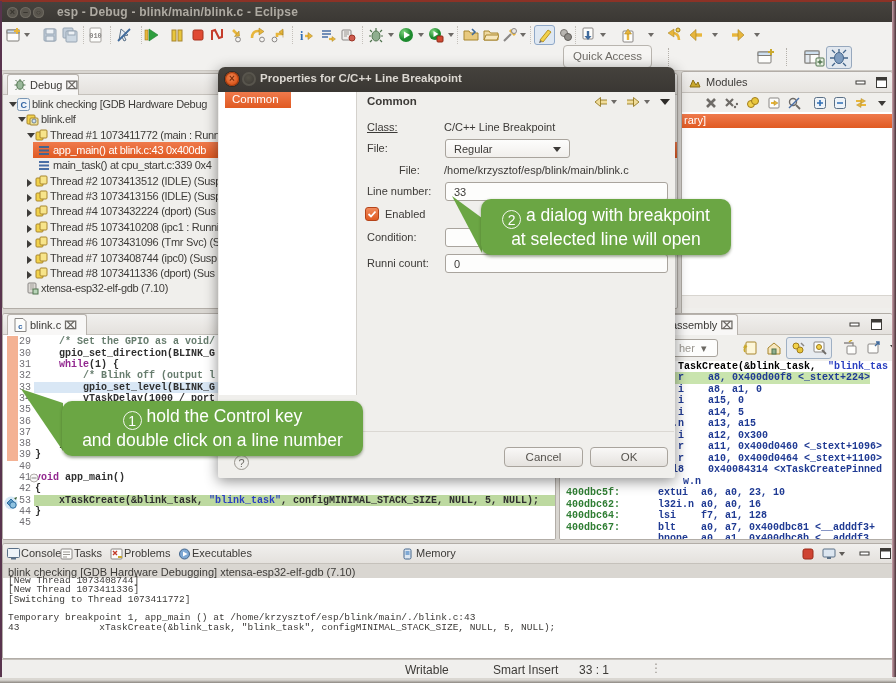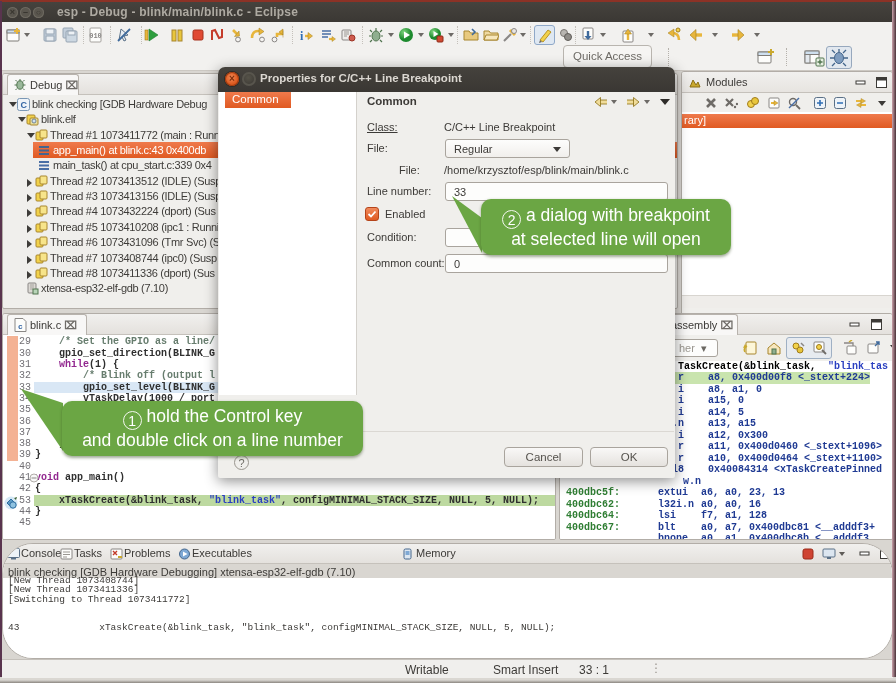--- a/index.html
+++ b/index.html
@@ -545,21 +545,21 @@
           <text x="6.5" y="11" font-size="8" font-weight="bold" fill="#3465a4" text-anchor="middle" font-family="Liberation Mono">c</text>
         </svg>
       </div>
       <div class="lbl">blink.c <span class="tabx">⌧</span></div>
     </div>
     <div style="position:absolute; left:0; top:21px; width:100%; height:205px; background:#ffffff;"></div>
     <div style="position:absolute; left:4px; top:22.4px; width:11px; height:124.3px; background:#f4b294;"></div>
     <div style="position:absolute; left:31px; top:67.6px; width:521px; height:11.3px; background:#d9e7f5;"></div>
     <div style="position:absolute; left:31px; top:180.6px; width:521px; height:11.3px; background:#bdd9a0;"></div>
     <div class="num" style="left:6px; top:22.4px;">29</div>
-    <div class="codeline" style="left:32px; top:22.4px;">    <span class="cmt">/* Set the GPIO as a line/</span></div>
+    <div class="codeline" style="left:32px; top:22.4px;">    <span class="cmt">/* Set the GPIO as a void/</span></div>
     <div class="num" style="left:6px; top:33.7px;">30</div>
     <div class="codeline" style="left:32px; top:33.7px;">    gpio_set_direction(BLINK_G</div>
     <div class="num" style="left:6px; top:45.0px;">31</div>
     <div class="codeline" style="left:32px; top:45.0px;">    <span class="kw">while</span>(1) {</div>
     <div class="num" style="left:6px; top:56.3px;">32</div>
     <div class="codeline" style="left:32px; top:56.3px;">        <span class="cmt">/* Blink off (output l</span></div>
     <div class="num" style="left:6px; top:67.6px;">33</div>
     <div class="codeline" style="left:32px; top:67.6px;">        gpio_set_level(BLINK_G</div>
     <div class="num" style="left:6px; top:78.9px;">34</div>
     <div class="codeline" style="left:32px; top:78.9px;">        vTaskDelay(1000 / port</div>
@@ -679,34 +679,34 @@
     <div style="position:absolute; left:148px; top:115.5px; font-family:'Liberation Mono', monospace; font-size:10px; font-weight:bold; white-space:pre; color:#1f3a93;">a12, 0x300</div>
     <div style="position:absolute; left:118px; top:127.0px; font-family:'Liberation Mono', monospace; font-size:10px; font-weight:bold; white-space:pre; color:#1f3a93;">r</div>
     <div style="position:absolute; left:148px; top:127.0px; font-family:'Liberation Mono', monospace; font-size:10px; font-weight:bold; white-space:pre; color:#1f3a93;">a11, 0x400d0460 &lt;_stext+1096&gt;</div>
     <div style="position:absolute; left:118px; top:138.5px; font-family:'Liberation Mono', monospace; font-size:10px; font-weight:bold; white-space:pre; color:#1f3a93;">r</div>
     <div style="position:absolute; left:148px; top:138.5px; font-family:'Liberation Mono', monospace; font-size:10px; font-weight:bold; white-space:pre; color:#1f3a93;">a10, 0x400d0464 &lt;_stext+1100&gt;</div>
     <div style="position:absolute; left:112px; top:150.0px; font-family:'Liberation Mono', monospace; font-size:10px; font-weight:bold; white-space:pre; color:#1f3a93;">l8</div>
     <div style="position:absolute; left:148px; top:150.0px; font-family:'Liberation Mono', monospace; font-size:10px; font-weight:bold; white-space:pre; color:#1f3a93;">0x40084314 &lt;xTaskCreatePinned</div>
     <div style="position:absolute; left:123px; top:161.5px; font-family:'Liberation Mono', monospace; font-size:10px; font-weight:bold; white-space:pre; color:#1f3a93;">w.n</div>
     <div style="position:absolute; left:6px; top:173.0px; font-family:'Liberation Mono', monospace; font-size:10px; font-weight:bold; white-space:pre; color:#2e7d32;">400dbc5f:</div>
     <div style="position:absolute; left:98px; top:173.0px; font-family:'Liberation Mono', monospace; font-size:10px; font-weight:bold; white-space:pre; color:#1f3a93;">extui</div>
-    <div style="position:absolute; left:141px; top:173.0px; font-family:'Liberation Mono', monospace; font-size:10px; font-weight:bold; white-space:pre; color:#1f3a93;">a6, a0, 23, 13</div>
+    <div style="position:absolute; left:141px; top:173.0px; font-family:'Liberation Mono', monospace; font-size:10px; font-weight:bold; white-space:pre; color:#1f3a93;">a6, a0, 23, 10</div>
     <div style="position:absolute; left:6px; top:184.5px; font-family:'Liberation Mono', monospace; font-size:10px; font-weight:bold; white-space:pre; color:#2e7d32;">400dbc62:</div>
     <div style="position:absolute; left:98px; top:184.5px; font-family:'Liberation Mono', monospace; font-size:10px; font-weight:bold; white-space:pre; color:#1f3a93;">l32i.n</div>
     <div style="position:absolute; left:141px; top:184.5px; font-family:'Liberation Mono', monospace; font-size:10px; font-weight:bold; white-space:pre; color:#1f3a93;">a0, a0, 16</div>
     <div style="position:absolute; left:6px; top:196.0px; font-family:'Liberation Mono', monospace; font-size:10px; font-weight:bold; white-space:pre; color:#2e7d32;">400dbc64:</div>
     <div style="position:absolute; left:98px; top:196.0px; font-family:'Liberation Mono', monospace; font-size:10px; font-weight:bold; white-space:pre; color:#1f3a93;">lsi</div>
     <div style="position:absolute; left:141px; top:196.0px; font-family:'Liberation Mono', monospace; font-size:10px; font-weight:bold; white-space:pre; color:#1f3a93;">f7, a1, 128</div>
     <div style="position:absolute; left:6px; top:207.5px; font-family:'Liberation Mono', monospace; font-size:10px; font-weight:bold; white-space:pre; color:#2e7d32;">400dbc67:</div>
     <div style="position:absolute; left:98px; top:207.5px; font-family:'Liberation Mono', monospace; font-size:10px; font-weight:bold; white-space:pre; color:#1f3a93;">blt</div>
     <div style="position:absolute; left:141px; top:207.5px; font-family:'Liberation Mono', monospace; font-size:10px; font-weight:bold; white-space:pre; color:#1f3a93;">a0, a7, 0x400dbc81 &lt;__adddf3+</div>
     <div style="position:absolute; left:98px; top:219.0px; font-family:'Liberation Mono', monospace; font-size:10px; font-weight:bold; white-space:pre; color:#1f3a93;">bnone</div>
     <div style="position:absolute; left:141px; top:219.0px; font-family:'Liberation Mono', monospace; font-size:10px; font-weight:bold; white-space:pre; color:#1f3a93;">a0, a1, 0x400dbc8b &lt;__adddf3</div>
   </div>
-  <div class="panel" id="consolepanel" style="left:2px; top:543px; width:891px; height:116px;border-radius:31px;">
+  <div class="panel" id="consolepanel" style="left:2px; top:543px; width:891px; height:116px;">
     <div class="tabrow" style="height:20px;"></div>
     <div style="position:absolute; left:4px; top:4px;">
       <svg width="13" height="12" viewBox="0 0 13 12">
         <rect x="0.5" y="0.5" width="12" height="9" rx="1" fill="#eef3f8" stroke="#5a7087"></rect>
         <rect x="4" y="10" width="5" height="1.5" fill="#5a7087"></rect>
       </svg>
     </div>
     <div style="position:absolute; left:18px; top:3px; font-size:11px; color:#3c3a37;">Console</div>
     <div style="position:absolute; left:57px; top:4px;">
       <svg width="13" height="12" viewBox="0 0 13 12">
@@ -759,20 +759,21 @@
         <rect x="1.5" y="0.5" width="10" height="10" fill="#fff" stroke="#3c3a37"></rect>
         <rect x="1.5" y="0.5" width="10" height="3" fill="#3c3a37"></rect>
       </svg>
     </div>
     <div style="position:absolute; left:0; top:20px; width:100%; height:96px; background:#ffffff;"></div>
     <div style="position:absolute; left:0; top:20px; width:100%; height:14px; background:#d9d6d1;"></div>
     <div style="position:absolute; left:5px; top:22px; font-size:11px; color:#3d3b38;">blink checking [GDB Hardware Debugging] xtensa-esp32-elf-gdb (7.10)</div>
     <div class="cline" style="left:5px; top:31.0px;">[New Thread 1073408744]</div>
     <div class="cline" style="left:5px; top:40.3px;">[New Thread 1073411336]</div>
     <div class="cline" style="left:5px; top:49.6px;">[Switching to Thread 1073411772]</div>
+    <div class="cline" style="left:5px; top:68.2px;">Temporary breakpoint 1, app_main () at /home/krzysztof/esp/blink/main/./blink.c:43</div>
     <div class="cline" style="left:5px; top:77.5px;">43              xTaskCreate(&amp;blink_task, "blink_task", configMINIMAL_STACK_SIZE, NULL, 5, NULL);</div>
   </div>
 
   <div class="abs" id="statusbar" style="left:2px; top:659px; width:891px; height:19px; background:#f0efed; border-top:1px solid #c5c1bb; font-size:12px; color:#3c3a37;">
     <span class="abs" style="left:403px; top:3px;">Writable</span>
     <span class="abs" style="left:491px; top:3px;">Smart Insert</span>
     <span class="abs" style="left:577px; top:3px;">33 : 1</span>
     <span class="abs" style="left:648px; top:1px; color:#9a968f;">⋮</span>
   </div>
   <div class="abs" id="bottomedge"></div>
@@ -821,21 +822,21 @@
       <span style="position:absolute; left:8px; top:3px;">33</span>
     </div>
   <div style="position:absolute; left:147px; top:140px; width:14px; height:14px; background:linear-gradient(#f08a5c,#e05a22); border:1px solid #b5441a; border-radius:3px;">
       <svg width="12" height="12" viewBox="0 0 12 12">
         <path d="M2.5 6l2.5 2.5L9.5 3.5" stroke="#fff" stroke-width="1.8" fill="none"></path>
       </svg>
     </div>
   <div class="fld-lbl" style="left:167px; top:141px;">Enabled</div>
   <div class="fld-lbl" style="left:149px; top:164px;">Condition:</div>
   <div class="inp" style="left:227px; top:161px; width:223px; height:19px;"></div>
-  <div class="fld-lbl" style="left:149px; top:190px;">Common count:</div>
+  <div class="fld-lbl" style="left:149px; top:190px;">Runni count:</div>
   <div class="inp" style="left:227px; top:187px; width:223px; height:19px;">
       <span style="position:absolute; left:8px; top:3px;">0</span>
     </div>
   <div style="position:absolute; left:1px; top:364px; width:455px; height:1px; background:#dbd8d3;"></div>
   <div style="position:absolute; left:16px; top:388px; width:15px; height:15px; border:1.5px solid #9a968f; border-radius:50%; color:#6e6b66; font-size:11px; text-align:center; line-height:14px;">?</div>
   <div class="btn" style="left:286px; top:380px; width:79px;">Cancel</div>
   <div class="btn" style="left:372px; top:380px; width:78px;">OK</div>
   </div>
 
   <svg class="abs" style="left:15px; top:385px; z-index:59;" width="70" height="70" viewBox="0 0 70 70">

